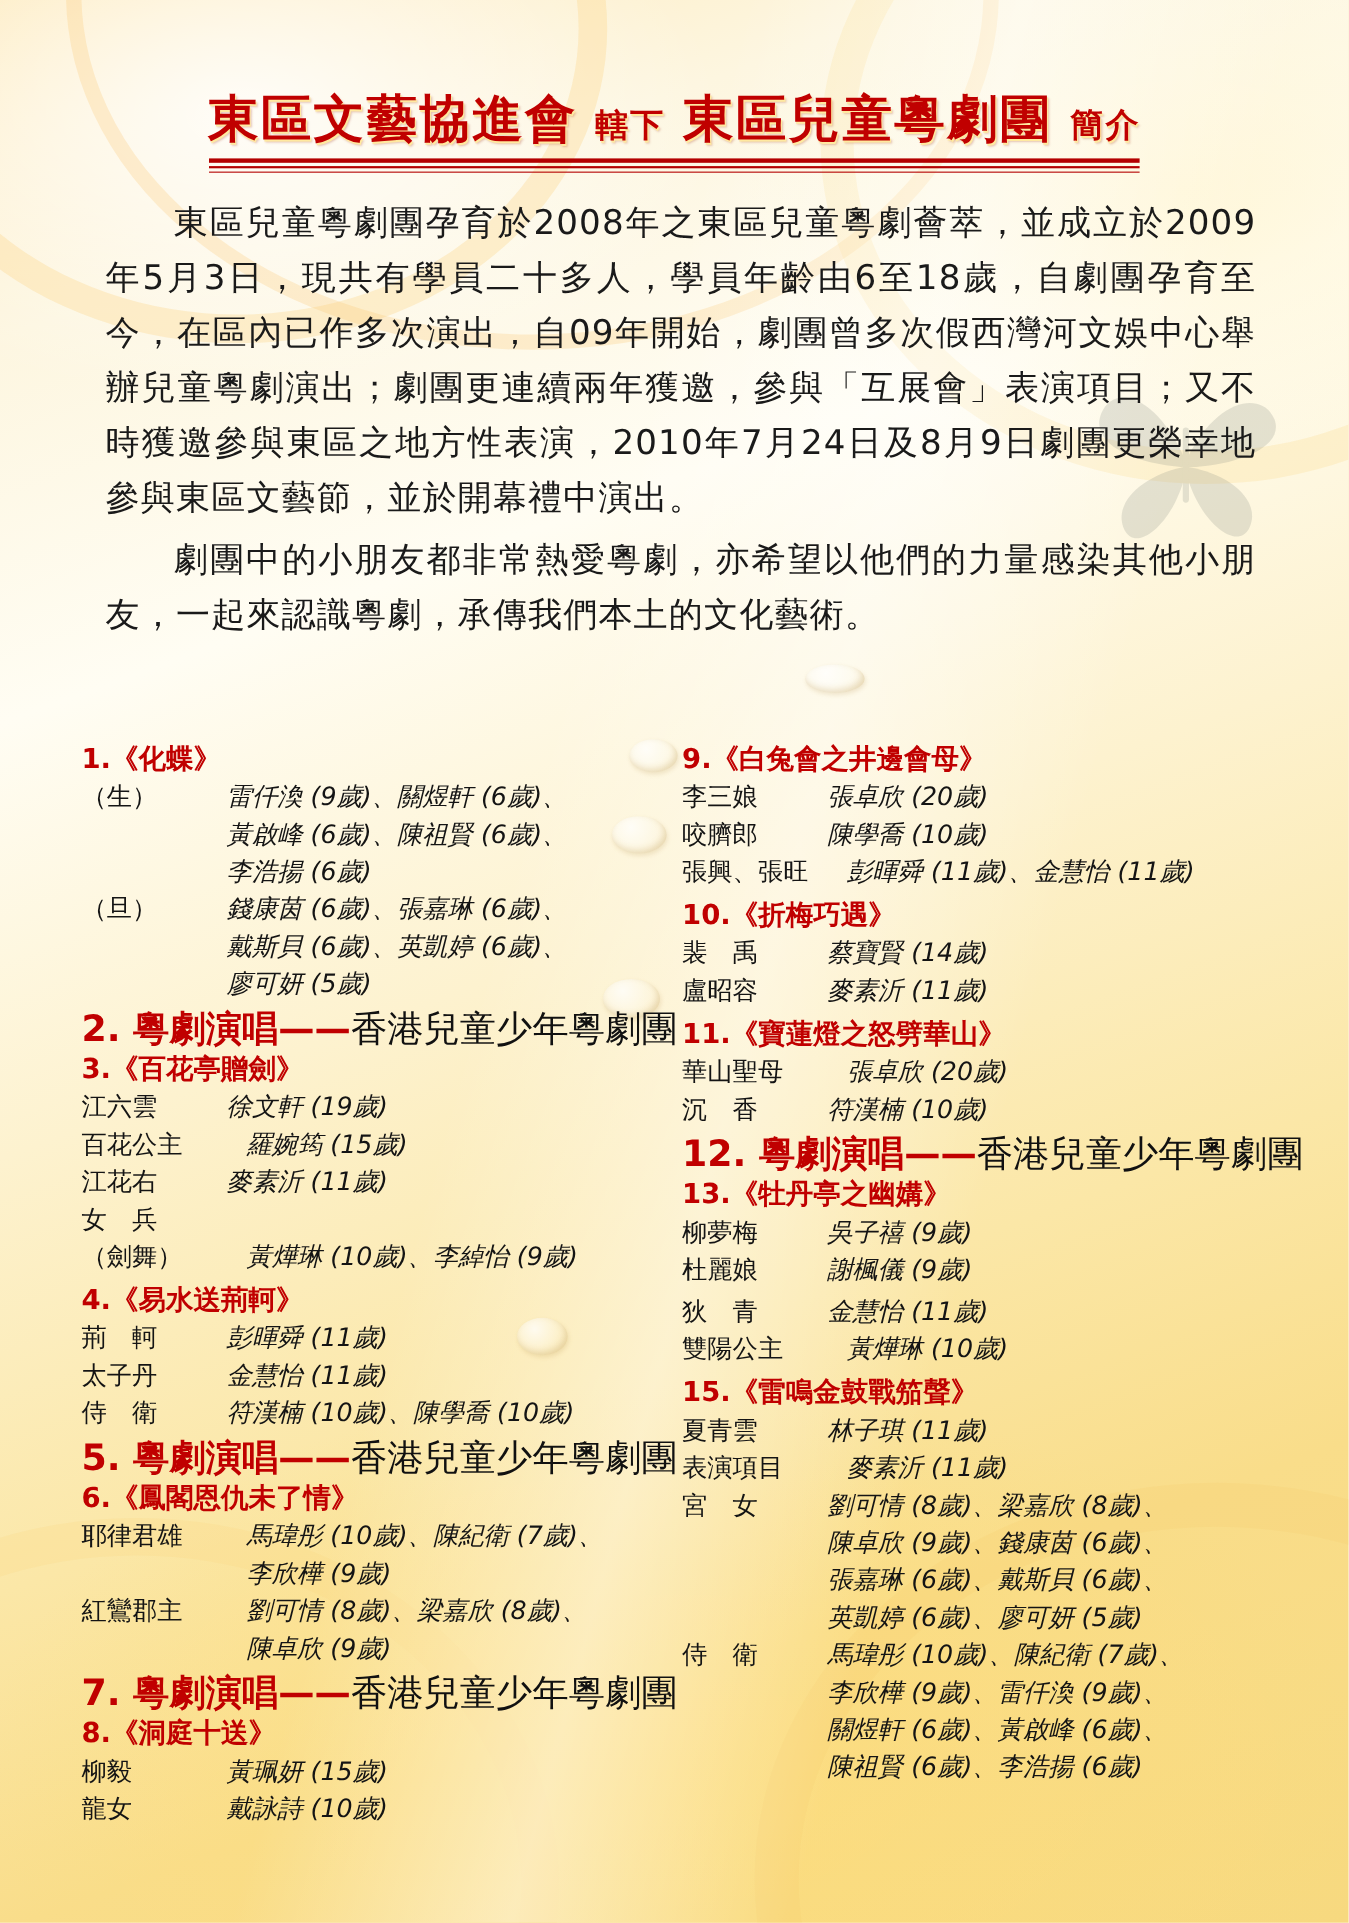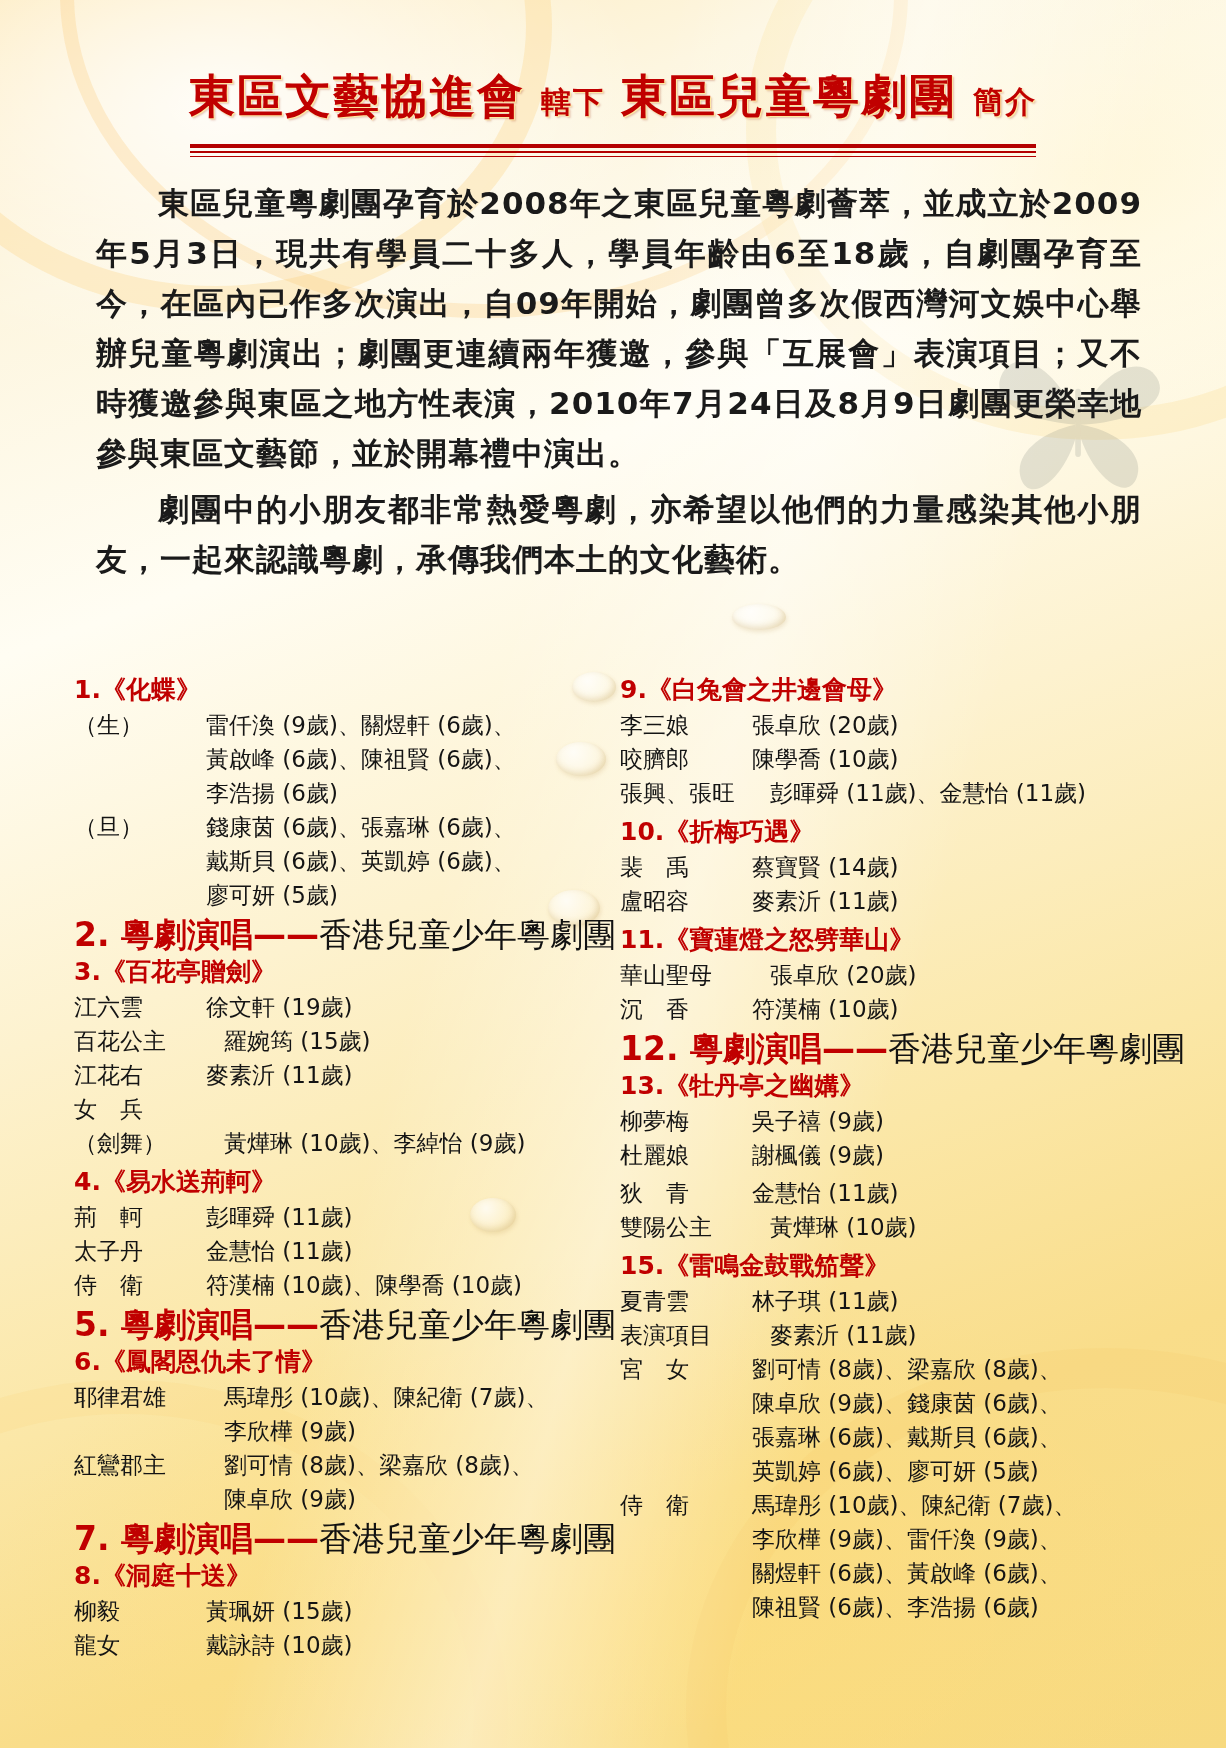--- a/index.html
+++ b/index.html
@@ -48,21 +48,21 @@
     top: 330px;
     width: 190px;
     height: 180px;
     opacity: 0.30;
     pointer-events: none;
   }
 
   
   .title-wrap {
     position: absolute;
-    top: 66px;
+    top: 78px;
     left: 0;
     width: 100%;
     text-align: center;
   }
   .title {
     font-family: "DejaVu Sans", sans-serif;
     font-weight: bold;
     color: #c00000;
     font-size: 40px;
     letter-spacing: 2px;
@@ -93,21 +93,20 @@
     width: 1046px;
     font-size: 31px;
     line-height: 50px;
     color: #1a1a1a;
     letter-spacing: 1px;
     text-align: justify;
   }
   .intro p {
     margin: 0 0 6px 0;
     text-indent: 2em;
-    font-weight: bold;
   }
 
   
   .columns {
     position: absolute;
     top: 672px;
     left: 0;
     width: 1226px;
     height: 1060px;
   }
@@ -132,21 +131,21 @@
     line-height: 34px;
     color: #141414;
     white-space: nowrap;
   }
   .role-name {
     width: 132px;
     flex: 0 0 132px;
     letter-spacing: 0;
   }
   .role-name.wide { width: 150px; flex: 0 0 150px; }
-  .role-cast { flex: 1 1 auto; }
+  .role-cast { flex: 1 1 auto; font-style: italic; }
   .role-line.cont .role-name { visibility: hidden; }
   .note {
     color: #c00000;
     font-weight: bold;
     font-size: 33px;
     line-height: 38px;
     white-space: nowrap;
     text-align: center;
   }
   .note .blk { color: #111; font-weight: normal; }

